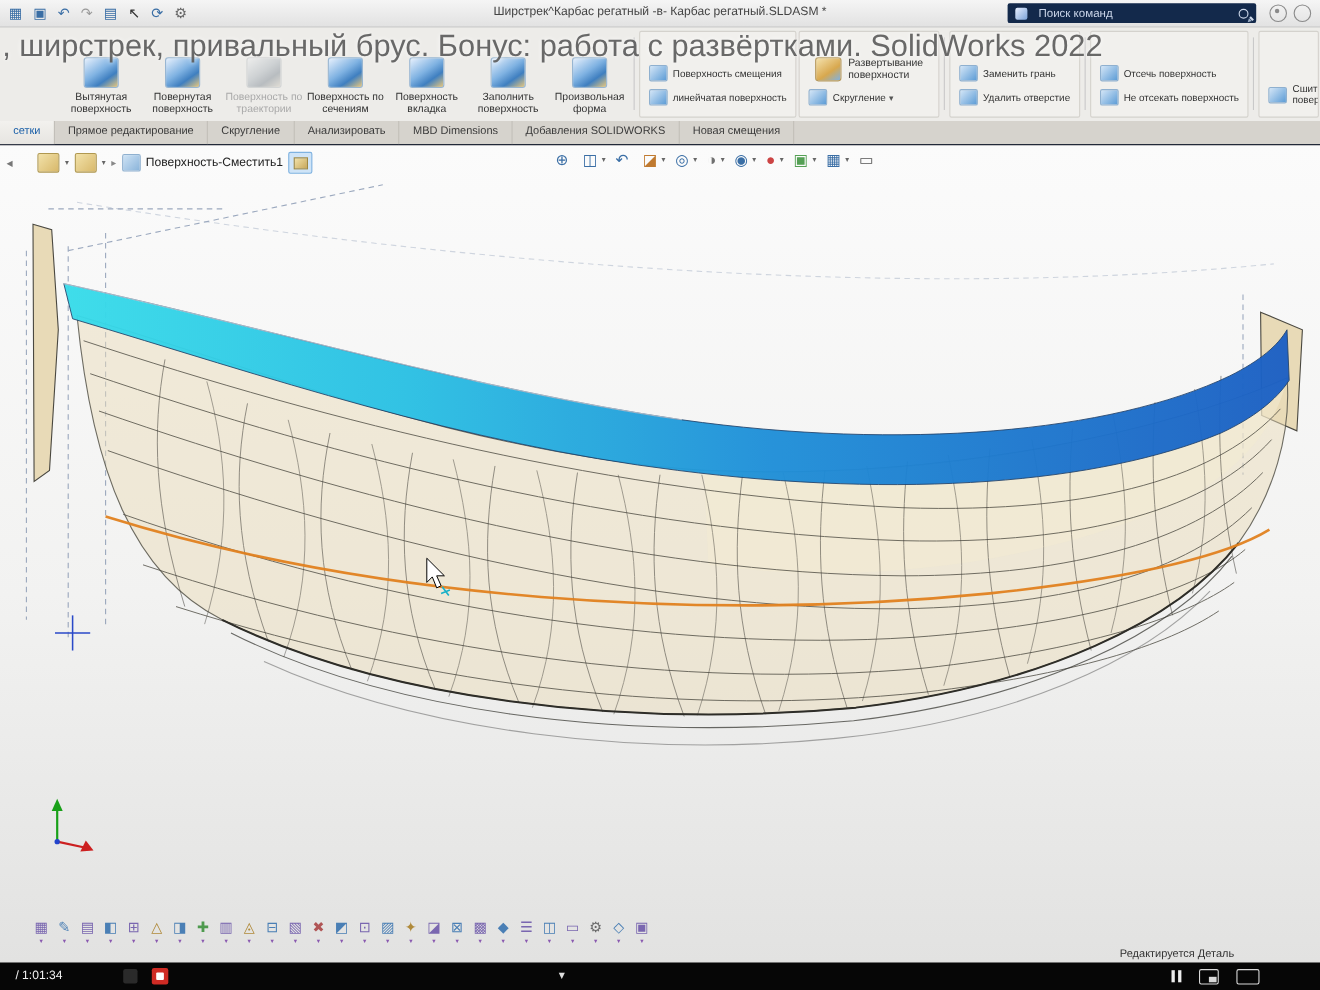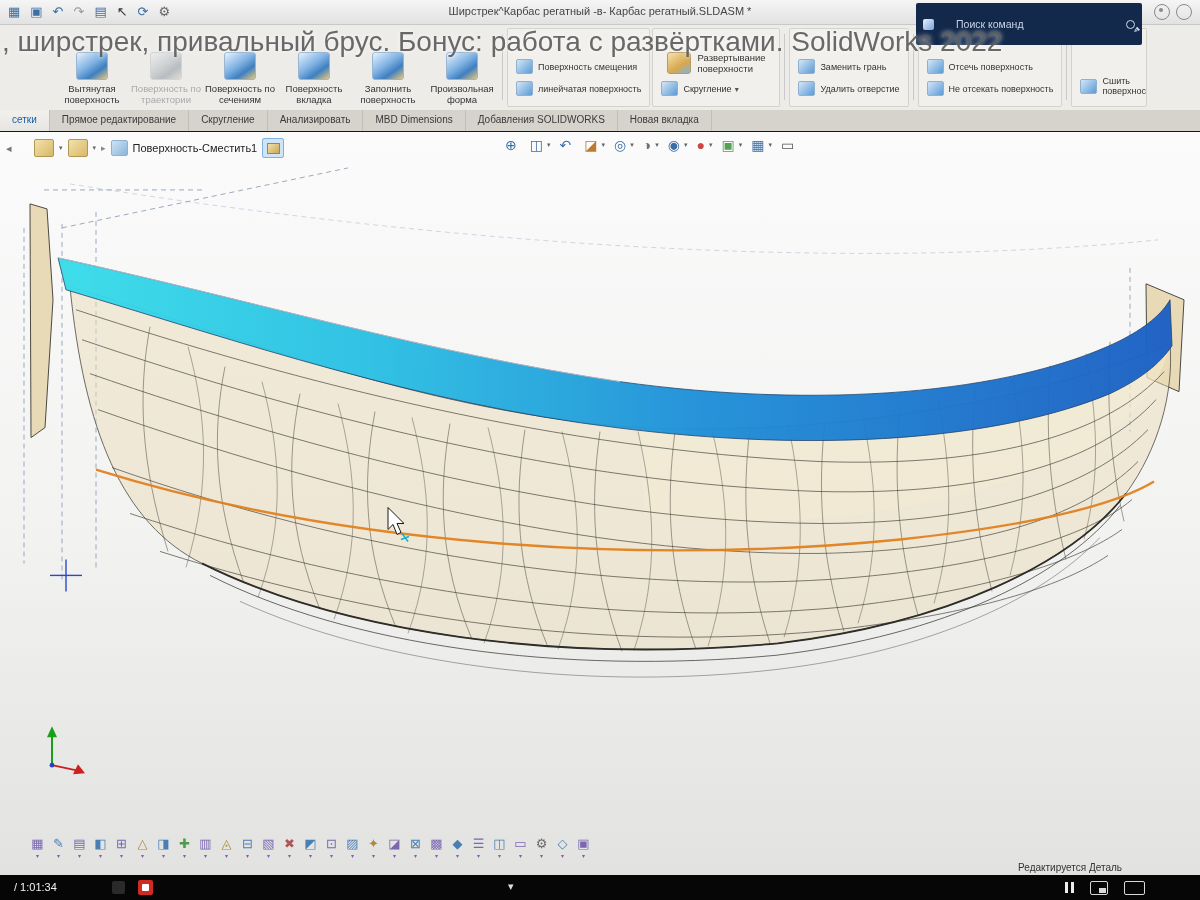--- a/index.html
+++ b/index.html
@@ -6,21 +6,21 @@
   .screen{position:relative;width:1200px;height:900px;overflow:hidden;background:#d9d9d9;
           font-family:"Liberation Sans",sans-serif;}
 
   
   .titlebar{position:absolute;top:0;left:0;right:0;height:24px;
     background:linear-gradient(#f5f5f5,#e2e2e2);border-bottom:1px solid #c9c9c9;z-index:30;}
   .tb-icons{position:absolute;left:8px;top:3px;display:flex;gap:10px;align-items:center;}
   .tb-icon{font-size:13px;line-height:17px;}
   .tb-title{position:absolute;left:0;right:0;top:5px;text-align:center;font-size:11px;color:#444;}
   .tb-search{position:absolute;right:58px;top:3px;width:212px;height:18px;background:#13294b;
-    border-radius:2px;display:flex;align-items:center;gap:22px;padding:12px 7px;z-index:2;}
+    border-radius:2px;display:flex;align-items:center;gap:10px;padding:0 7px;z-index:2;}
   .tb-search .logo{width:11px;height:11px;background:linear-gradient(135deg,#e8efff,#7aa2d8);border-radius:2px;}
   .tb-search .ph{flex:1;font-size:10.5px;color:#c9d4e8;white-space:nowrap;overflow:hidden;}
   .mag{width:7px;height:7px;border:1.5px solid #cdd8ea;border-radius:50%;position:relative;}
   .mag::after{content:"";position:absolute;width:4px;height:1.5px;background:#cdd8ea;
     transform:rotate(45deg);left:6px;top:7px;}
   .has-caret::after{content:"▾";font-size:7px;color:#9fb0c8;margin-left:3px;}
   .tb-circle{position:absolute;top:4px;width:14px;height:14px;border:1.4px solid #8a8a8a;border-radius:50%;}
   .tb-circle .dot{position:absolute;left:4px;top:3px;width:4px;height:4px;border-radius:50%;background:#8a8a8a;}
 
   
@@ -139,20 +139,24 @@
   <div class="overlay-title">, ширстрек, привальный брус. Бонус: работа с развёртками. SolidWorks 2022</div>
 
   <div class="ribbon">
     <div class="rb-row">
 
         <div class="rb-big">
           <div class="surf-icon"></div>
           <div class="rb-label">Вытянутая поверхность</div>
         </div>
 
+        <div class="rb-big">
+          <div class="surf-icon"></div>
+          <div class="rb-label">Повернутая поверхность</div>
+        </div>
 
         <div class="rb-big disabled">
           <div class="surf-icon"></div>
           <div class="rb-label">Поверхность по траектории</div>
         </div>
 
         <div class="rb-big">
           <div class="surf-icon"></div>
           <div class="rb-label">Поверхность по сечениям</div>
         </div>
@@ -237,21 +241,21 @@
       <div class="tab">Прямое редактирование</div>
 
       <div class="tab">Скругление</div>
 
       <div class="tab">Анализировать</div>
 
       <div class="tab">MBD Dimensions</div>
 
       <div class="tab">Добавления SOLIDWORKS</div>
 
-      <div class="tab">Новая вкладка</div>
+      <div class="tab">Новая смещения</div>
     </div>
 
   <div class="viewport">
 
     <svg class="boat-svg" viewBox="0 0 1200 744" preserveAspectRatio="none">
       <defs>
         <linearGradient id="sheerGrad" x1="0" y1="0" x2="1" y2="0">
           <stop offset="0%" stop-color="#38dcea"></stop>
           <stop offset="28%" stop-color="#2bc0e4"></stop>
           <stop offset="58%" stop-color="#1f8fd8"></stop>

